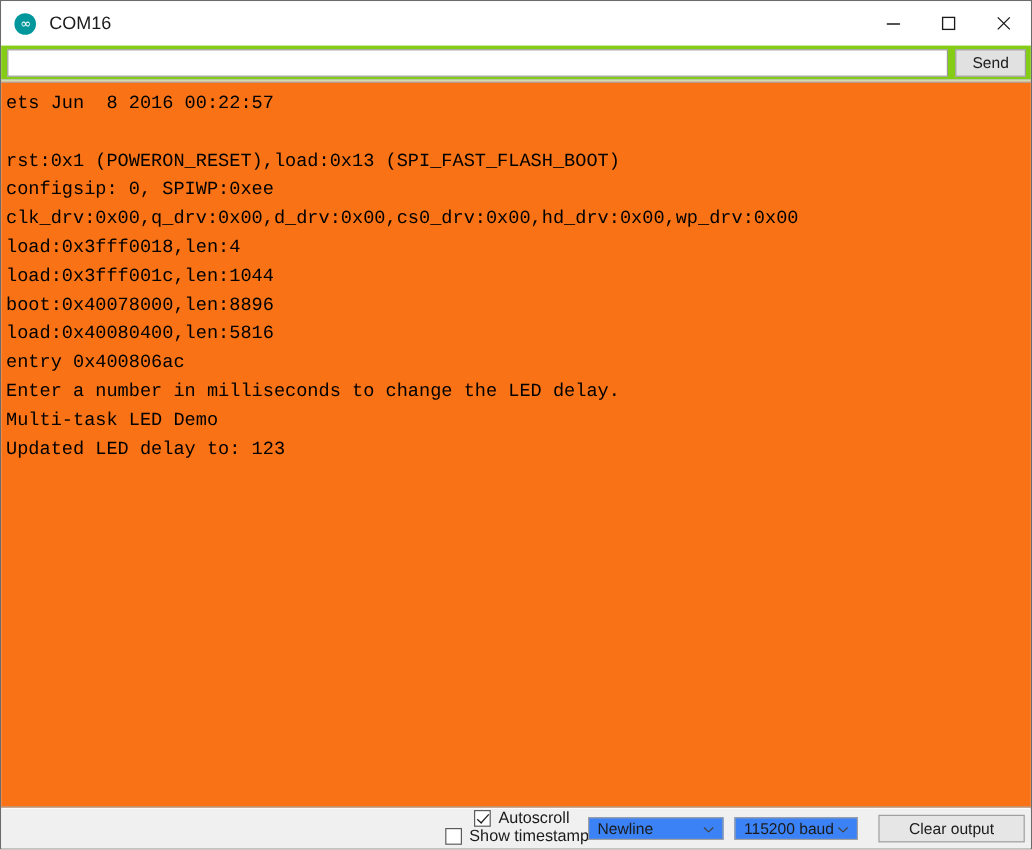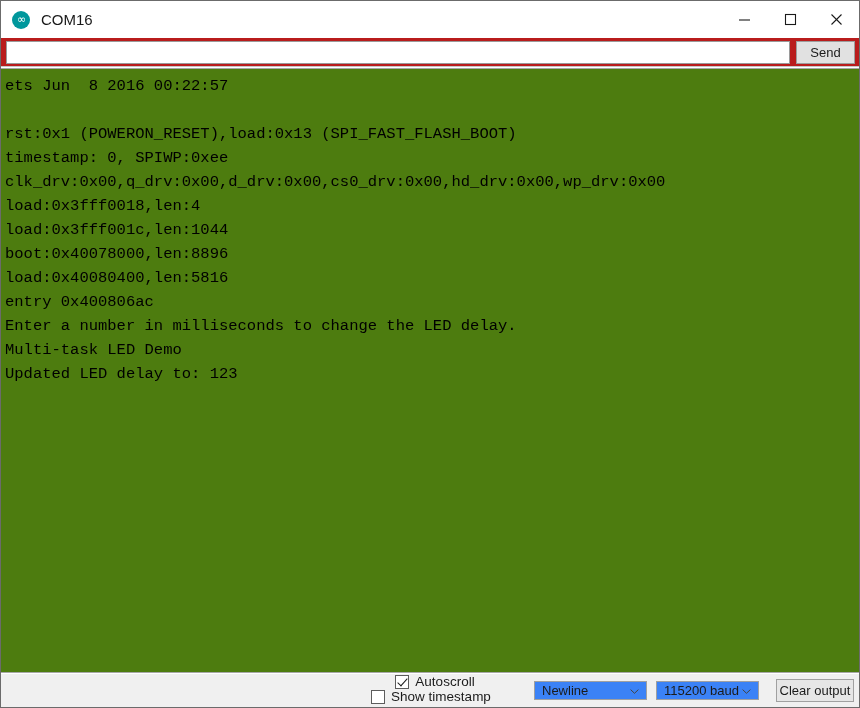--- a/index.html
+++ b/index.html
@@ -65,21 +65,21 @@
     width: 46px; height: 37px;
     display: flex; align-items: center; justify-content: center;
     background: transparent;
   }
   .win-btn svg { display: block; }
 
   
   .sendrow {
     position: relative;
     height: 29px;
-    background: #b91c1c;
+    background: #84cc16;
     border-bottom: 1px solid #c8c8c8;
   }
   .cmd-input {
     position: absolute;
     left: 5px; top: 3px;
     width: 784px; height: 23px;
     background: #ffffff;
     border: 1px solid #9a9a9a;
     font-family: "Liberation Sans", sans-serif;
     font-size: 13px;
@@ -99,21 +99,21 @@
     cursor: default;
     padding: 0;
   }
 
   
   .terminal {
     position: absolute;
     left: 0px; top: 67px;
     width: 858px;
     height: 605px;
-    background: #4d7c0f;
+    background: #f97316;
     border-top: 1px solid #a8a8a8;
     border-bottom: 1px solid #a8a8a8;
     overflow: hidden;
   }
   .term-inner {
     padding: 5px 0 0 4px;
   }
   .term-line {
     font-family: "Liberation Mono", monospace;
     font-size: 15.5px;
@@ -184,21 +184,21 @@
   .sel.newline { width: 113px; margin-right: 9px; }
   .sel.baud    { width: 103px; margin-right: 17px; }
   .sel .chev {
     position: absolute;
     right: 7px; top: 50%;
     margin-top: -2px;
     width: 9px; height: 5px;
   }
   .clear-btn {
     height: 23px;
-    width: 78px;
+    width: 122px;
     background: #e6e6e6;
     border: 1px solid #a0a0a0;
     font-family: "Liberation Sans", sans-serif;
     font-size: 13px;
     color: #1b1b1b;
     cursor: default;
     padding: 0;
   }
 </style>
 </head>
@@ -235,21 +235,21 @@
   <div class="sendrow">
     <input class="cmd-input" type="text" autofocus="" placeholder="" style="">
     <button class="send-btn">Send</button>
   </div>
 
   <div class="terminal">
     <div class="term-inner">
       <div class="term-line">ets Jun  8 2016 00:22:57</div>
       <div class="term-line"></div>
       <div class="term-line">rst:0x1 (POWERON_RESET),load:0x13 (SPI_FAST_FLASH_BOOT)</div>
-      <div class="term-line">timestamp: 0, SPIWP:0xee</div>
+      <div class="term-line">configsip: 0, SPIWP:0xee</div>
       <div class="term-line">clk_drv:0x00,q_drv:0x00,d_drv:0x00,cs0_drv:0x00,hd_drv:0x00,wp_drv:0x00</div>
       <div class="term-line">load:0x3fff0018,len:4</div>
       <div class="term-line">load:0x3fff001c,len:1044</div>
       <div class="term-line">boot:0x40078000,len:8896</div>
       <div class="term-line">load:0x40080400,len:5816</div>
       <div class="term-line">entry 0x400806ac</div>
       <div class="term-line">Enter a number in milliseconds to change the LED delay.</div>
       <div class="term-line">Multi-task LED Demo</div>
       <div class="term-line">Updated LED delay to: 123</div>
     </div>

